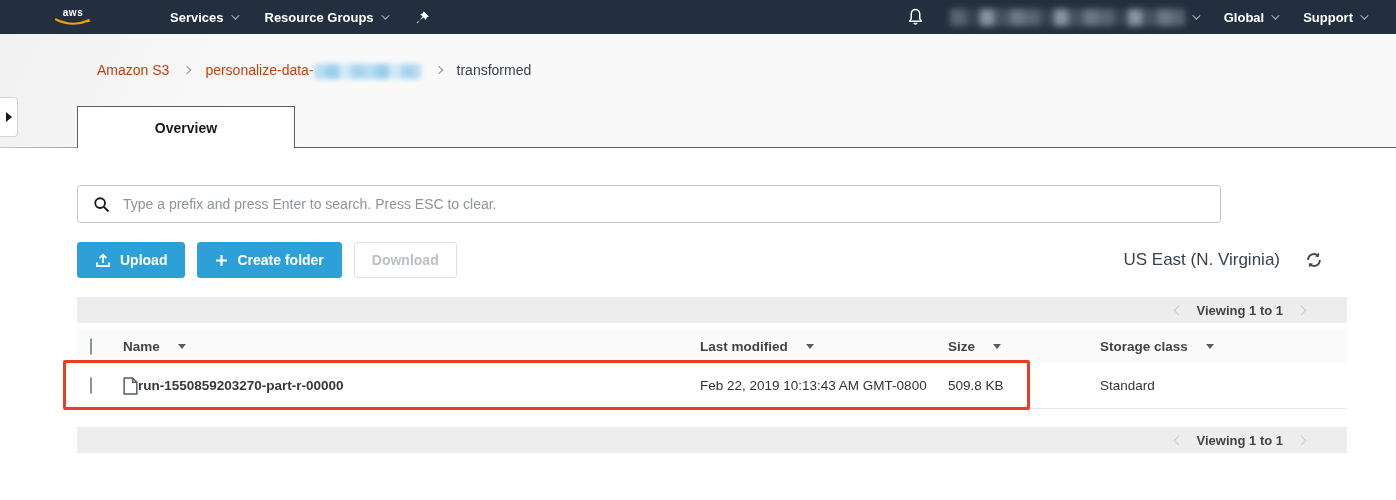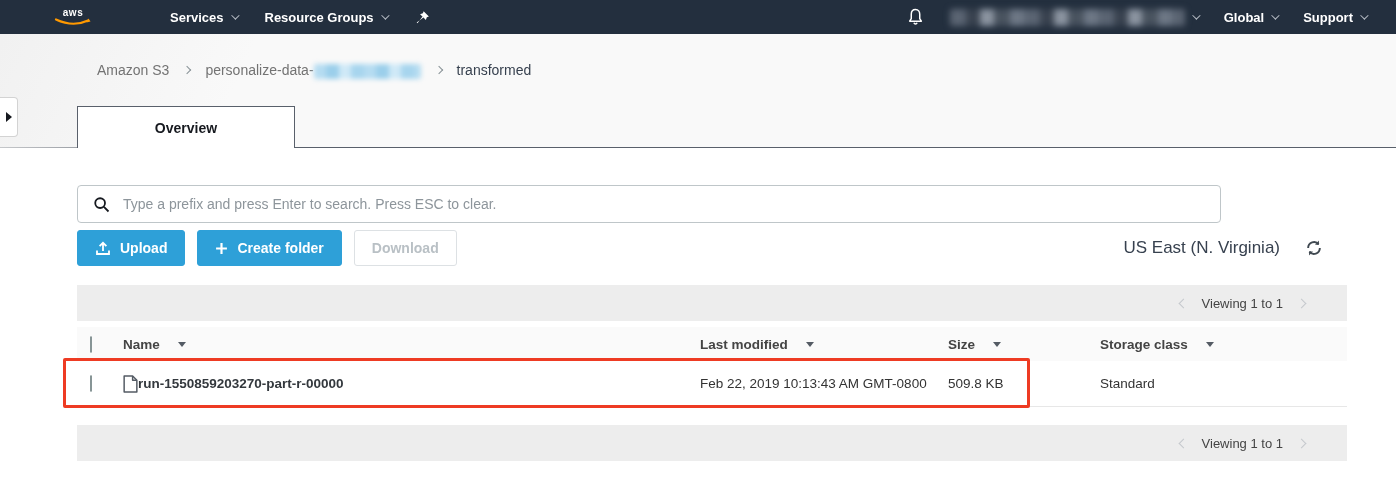--- a/index.html
+++ b/index.html
@@ -32,21 +32,21 @@
   }
 
   
   .subheader { position: relative; height: 114px; background: #f9f9f9; border-bottom: 1px solid #59606b; }
   .subheader::before {
     content: ""; position: absolute; left: 0; top: 0; width: 420px; height: 114px;
     background: linear-gradient(115deg, rgba(240,240,240,.9) 0%, rgba(249,249,249,0) 55%);
     pointer-events: none;
   }
   .breadcrumb { position: relative; padding: 28px 0 0 97px; font-size: 14px; display: flex; align-items: center; gap: 15px; }
-  .crumb-link { color: #737373; cursor: pointer; }
+  .crumb-link { color: #c2410c; cursor: pointer; }
   .crumb-sep { width: 6px; height: 6px; border-right: 1.5px solid #879196; border-top: 1.5px solid #879196; transform: rotate(45deg); display: inline-block; }
   .crumb-current { color: #37414f; }
   .blur-bucket {
     display: inline-block; width: 107px; height: 15px; border-radius: 2px; vertical-align: middle;
     background: repeating-linear-gradient(90deg,#b5dcf1 0 12px,#9bcfeb 12px 25px,#cfe9f7 25px 37px,#a7d5ee 37px 50px);
     filter: blur(2.5px);
   }
   .flyout-tab {
     position: absolute; left: 0; top: 63px; width: 18px; height: 40px;
     background: #fff; border: 1px solid #d3d3d3; border-left: none; border-radius: 0 4px 4px 0;
@@ -66,39 +66,39 @@
     margin-top: 37px; width: 1144px; height: 38px;
     border: 1px solid #bfc6c9; border-radius: 4px; background: #fff;
     display: flex; align-items: center; padding-left: 15px; gap: 13px;
   }
   .searchbox input {
     border: none; outline: none; flex: 1; height: 100%;
     font-family: "Liberation Sans", sans-serif; font-size: 14px; color: #333; background: transparent;
   }
   .searchbox input::placeholder { color: #8d959b; }
 
-  .toolbar { margin-top: 7px; width: 1270px; display: flex; align-items: center; }
+  .toolbar { margin-top: 19px; width: 1270px; display: flex; align-items: center; }
   .btn {
     height: 36px; border-radius: 3px; font-family: "Liberation Sans", sans-serif;
     font-size: 14px; font-weight: bold; display: flex; align-items: center; gap: 9px;
     padding: 0 17px; cursor: pointer; border: 1px solid transparent; background: #fff;
   }
   .btn-primary { background: #2ea0d8; color: #fff; border-color: #2ea0d8; }
   .btn-disabled { color: #b9c0c5; border-color: #dde1e4; cursor: default; }
   .btn-outline { color: #2e9bd6; border-color: #3da1d8; }
   .btn + .btn { margin-left: 12px; }
   .btn-outline { margin-left: 16px !important; }
   .chev-blue { width: 7px; height: 7px; border-right: 1.8px solid #2e9bd6; border-bottom: 1.8px solid #2e9bd6; transform: rotate(45deg) translateY(-2px); }
   .region-group { margin-left: auto; display: flex; align-items: center; gap: 25px; padding-right: 24px; }
   .region-label { font-size: 17px; color: #37414f; }
   .refresh-btn { cursor: pointer; display: flex; align-items: center; }
 
   .pagbar {
-    width: 1270px; height: 36px; background: #ededed; margin-top: 19px;
-    display: flex; align-items: center; justify-content: flex-end; gap: 15px; padding-right: 42px;
+    width: 1270px; height: 26px; background: #ededed; margin-top: 19px;
+    display: flex; align-items: center; justify-content: flex-end; gap: 15px; padding-right: 42px; font-weight: bold;
   }
   .pag-top { margin-top: 19px; }
   .pag-bottom { margin-top: 18px; }
   .pag-label { font-size: 13px; color: #444; }
   .pag-chev { width: 7px; height: 7px; border-right: 1.8px solid #c5c9cd; border-bottom: 1.8px solid #c5c9cd; display: inline-block; cursor: pointer; }
   .pag-prev { transform: rotate(135deg); }
   .pag-next { transform: rotate(-45deg); }
 
   
   .s3-grid { display: grid; grid-template-columns: 46px 577px 248px 152px 247px; align-items: center; width: 1270px; }

